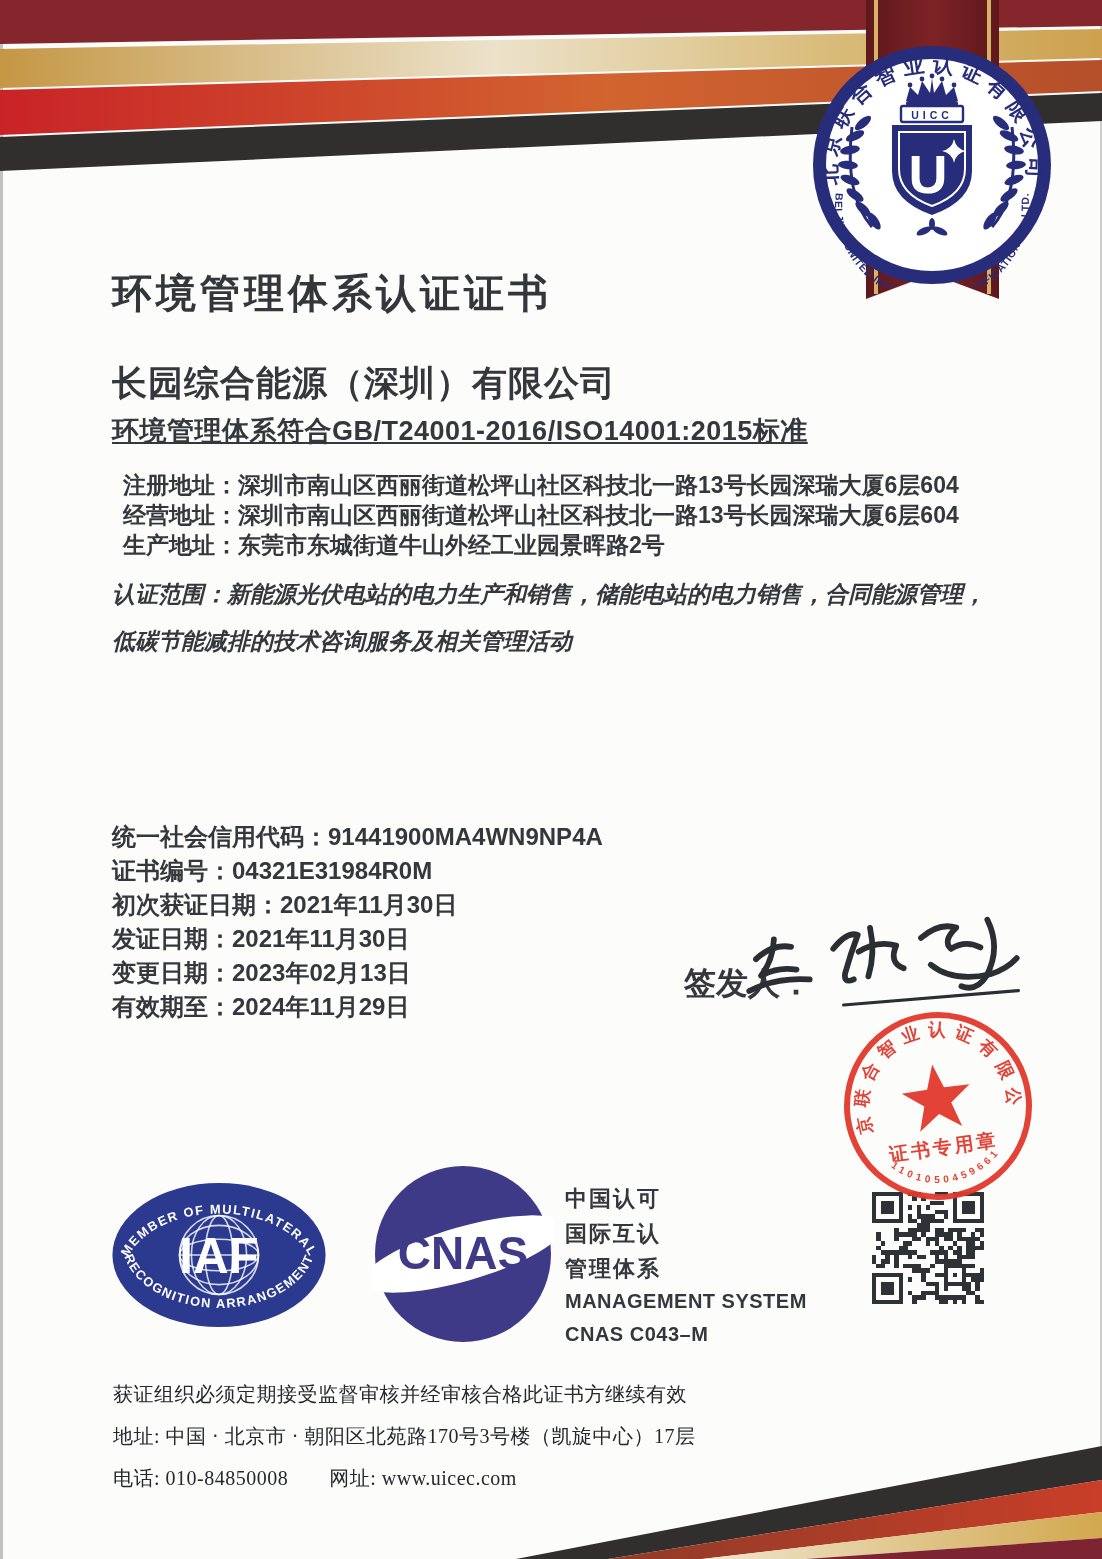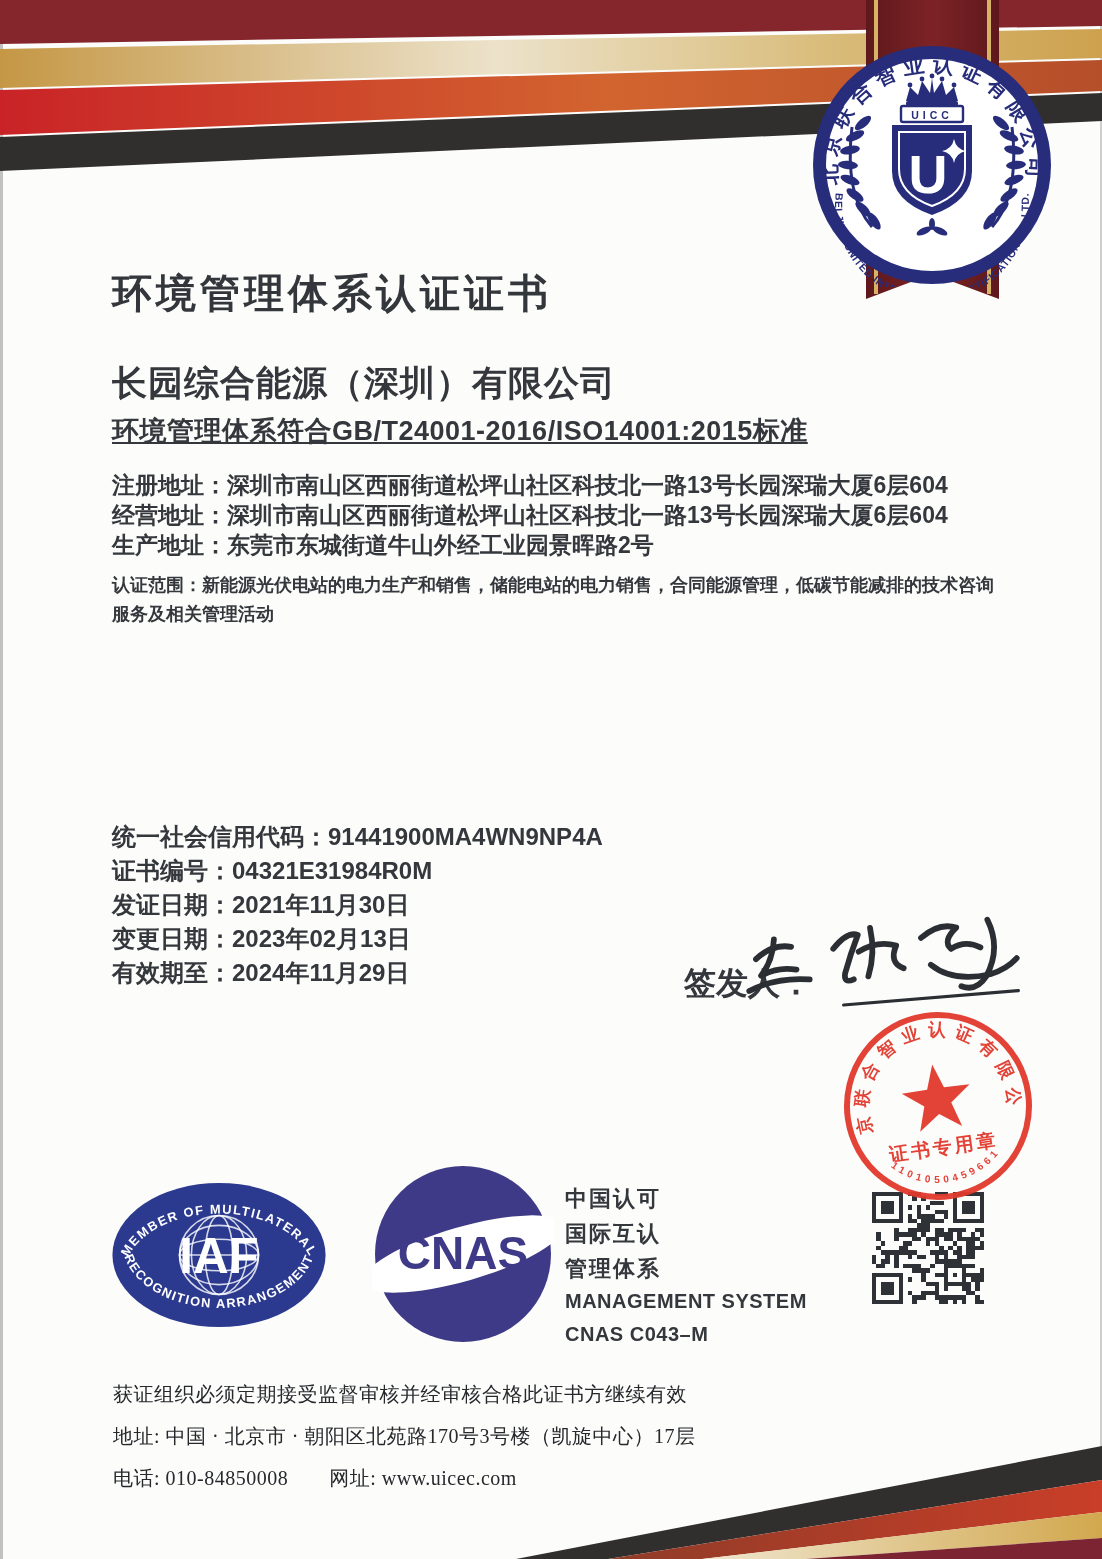--- a/index.html
+++ b/index.html
@@ -7,22 +7,22 @@
     position:relative;width:1102px;height:1559px;background:#fcfcfb;
     overflow:hidden;font-family:"Liberation Sans","DejaVu Sans",sans-serif;color:#34373c;
     box-shadow:inset 3px 0 0 #c2c2c0, inset -2px 0 0 rgba(0,0,0,.18);
   }
   .abs{position:absolute;}
   .deco{left:0;top:0;z-index:1;}
   .emblem{left:810px;top:43px;width:244px;height:244px;z-index:3;}
   .title{left:112px;top:266px;font-size:40px;font-weight:800;letter-spacing:4px;color:#33363b;z-index:4;}
   .company{left:112px;top:360px;font-size:35px;font-weight:800;letter-spacing:1px;z-index:4;}
   .standard{left:112px;top:413px;font-size:27px;font-weight:800;letter-spacing:.5px;z-index:4;text-decoration:underline;}
-  .addr{left:112px;top:470px;width:900px;font-size:23px;font-weight:600;line-height:30px;z-index:4;}
-  .scope{left:112px;top:571px;width:892px;font-size:18px;font-weight:600;line-height:29px;z-index:4;}
+  .addr{left:123px;top:470px;width:900px;font-size:23px;font-weight:600;line-height:30px;z-index:4;}
+  .scope{left:112px;top:571px;width:892px;font-size:23px;font-weight:600;line-height:47px;z-index:4;font-style:italic;}
   .details{left:112px;top:820px;font-size:24px;font-weight:600;line-height:34px;z-index:4;}
   .signer-label{left:684px;top:962px;font-size:32px;font-weight:600;z-index:4;}
   .signature{left:742px;top:916px;width:294px;height:106px;z-index:4;}
   .seal{left:840px;top:1008px;width:196px;height:196px;z-index:6;opacity:.95;}
   .qr{left:872px;top:1192px;width:112px;height:112px;z-index:5;}
   .iaf{left:108px;top:1181px;width:222px;height:148px;z-index:4;}
   .cnas{left:372px;top:1164px;width:182px;height:180px;z-index:4;}
   .accred{left:565px;font-weight:700;z-index:4;}
   .accred.cjk{font-size:22px;letter-spacing:2px;}
   .accred.lat{font-size:20px;letter-spacing:.5px;}
@@ -149,20 +149,21 @@
     <div>注册地址：深圳市南山区西丽街道松坪山社区科技北一路13号长园深瑞大厦6层604</div>
     <div>经营地址：深圳市南山区西丽街道松坪山社区科技北一路13号长园深瑞大厦6层604</div>
     <div>生产地址：东莞市东城街道牛山外经工业园景晖路2号</div>
   </div>
 
   <div class="abs scope">认证范围：新能源光伏电站的电力生产和销售，储能电站的电力销售，合同能源管理，低碳节能减排的技术咨询服务及相关管理活动</div>
 
   <div class="abs details">
     <div>统一社会信用代码：91441900MA4WN9NP4A</div>
     <div>证书编号：04321E31984R0M</div>
+    <div>初次获证日期：2021年11月30日</div>
     <div>发证日期：2021年11月30日</div>
     <div>变更日期：2023年02月13日</div>
     <div>有效期至：2024年11月29日</div>
   </div>
 
   <div class="abs signer-label">签发人：</div>
   <span class="sr">孟咏歌</span>
   <svg class="abs signature" viewBox="0 0 280 100">
     <g fill="none" stroke="#2b2e33" stroke-width="5.5" stroke-linecap="round" stroke-linejoin="round" transform="rotate(-3 140 50)">
       <path d="M14,34 Q30,20 48,24"></path>

